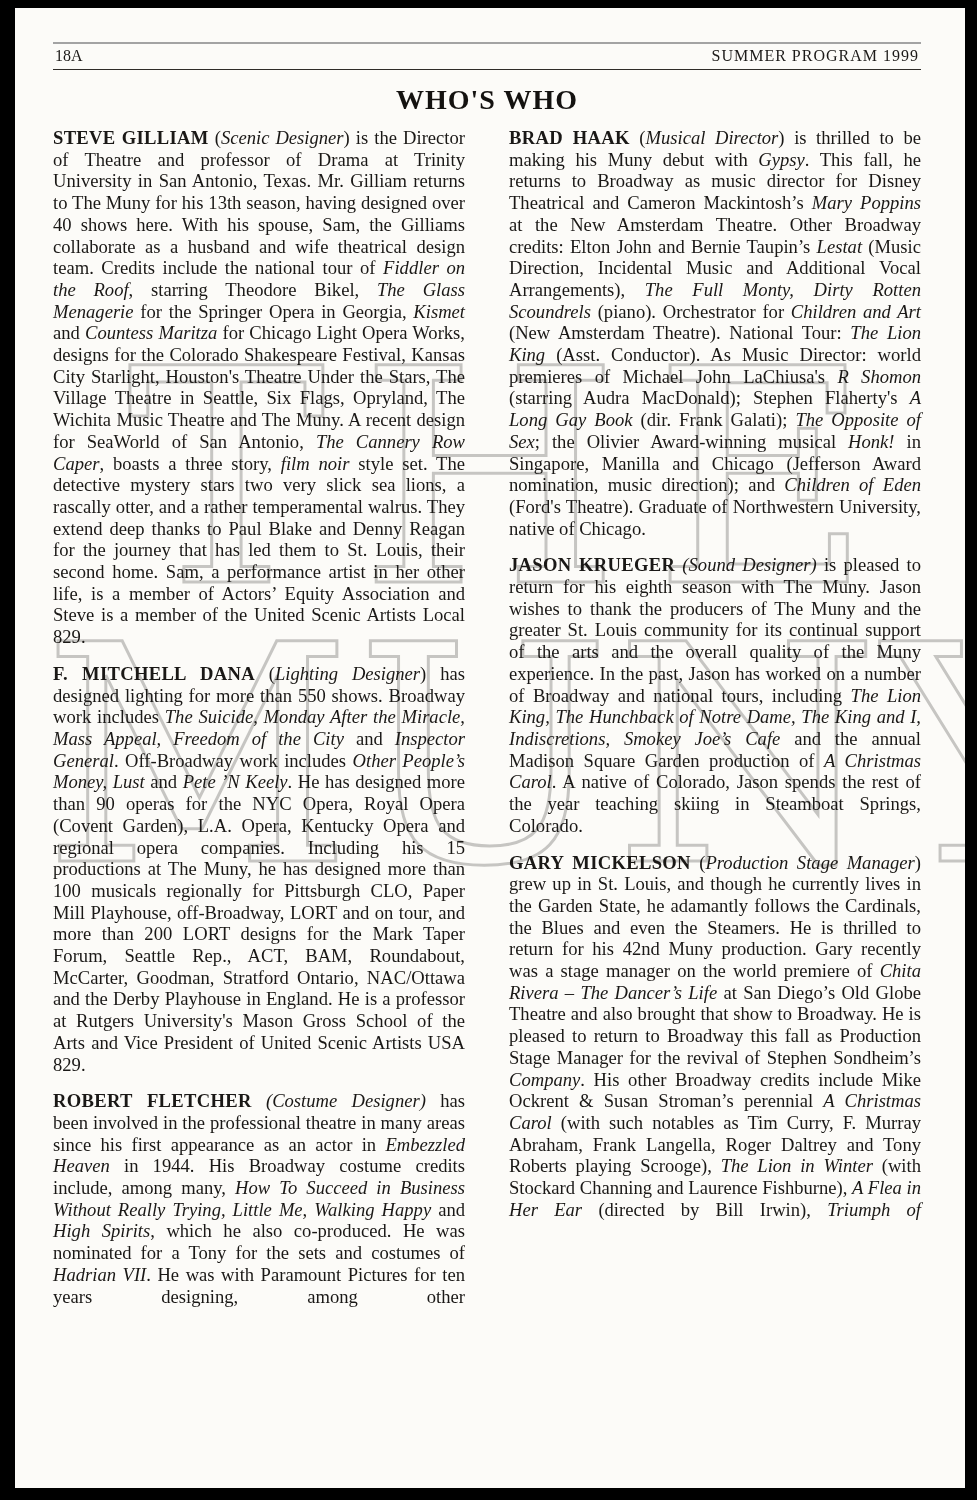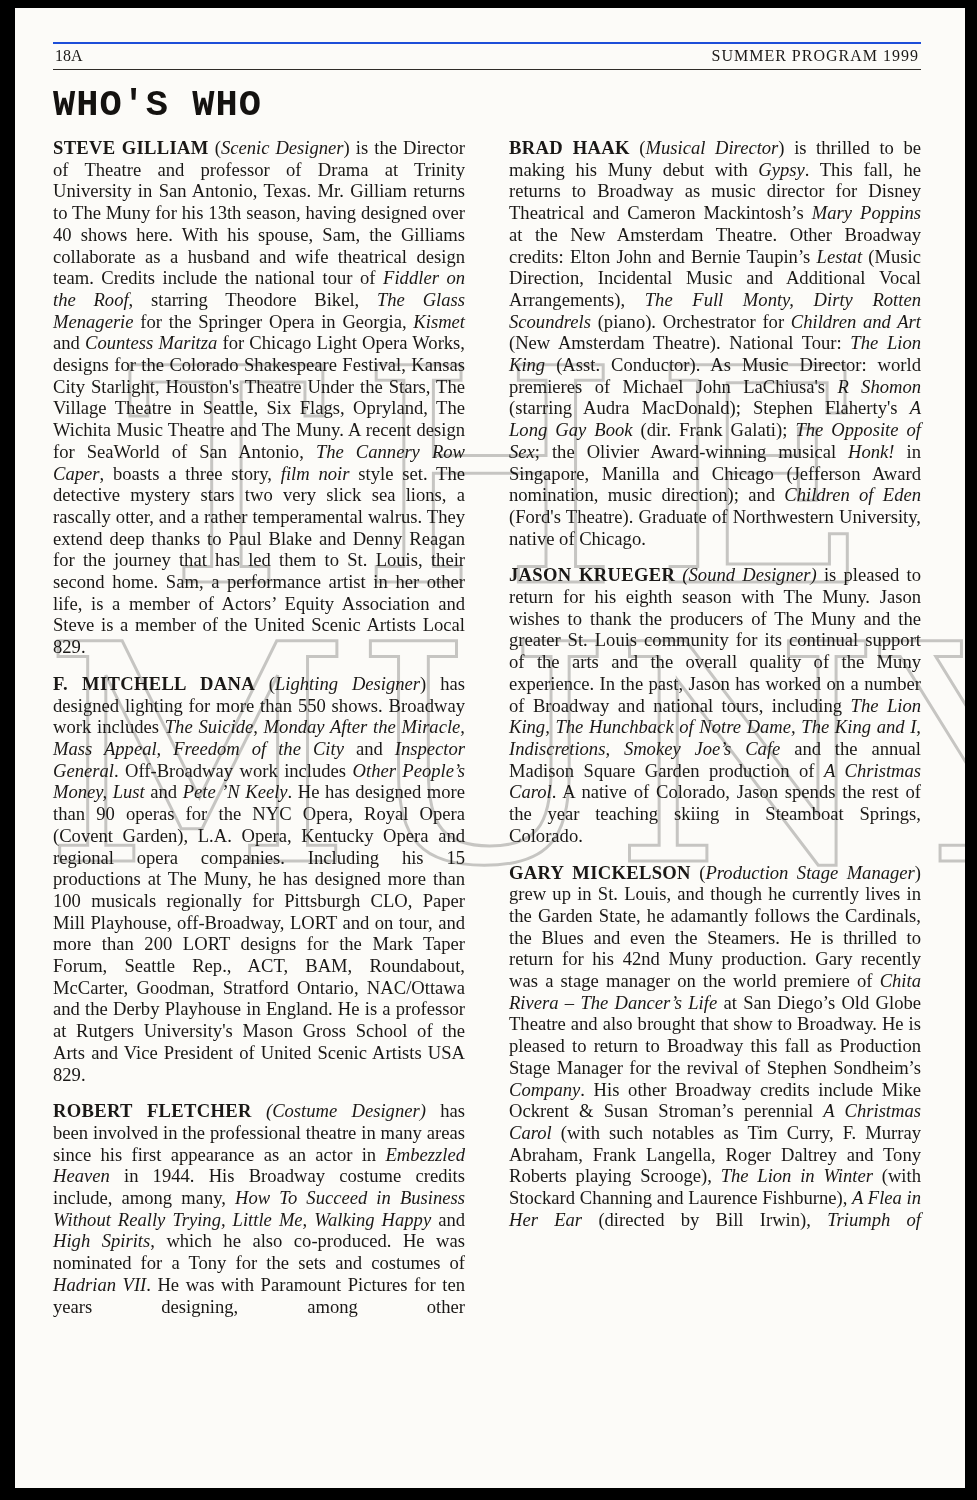--- a/index.html
+++ b/index.html
@@ -9,30 +9,29 @@
     padding:8px 12px 12px 15px;
     font-family:"Liberation Serif","DejaVu Serif",serif;
   }
   .sheet{
     position:relative;width:100%;height:100%;
     background:#fcfbf8;overflow:hidden;
   }
   .content{position:relative;z-index:1;padding:34px 44px 0 38px;}
   .masthead{
     display:flex;justify-content:space-between;align-items:baseline;
-    border-top:2px solid #1d4ed8;border-bottom:1.5px solid #2f2c28;
+    border-top:2px solid #a3a3a3;border-bottom:1.5px solid #2f2c28;
     padding:3px 2px 4px 2px;
     font-size:16px;color:#1c1a18;
   }
   .masthead .program{letter-spacing:1px;}
   .doc-title{
-    text-align:left;font-weight:bold;font-size:37px;
+    text-align:center;font-weight:bold;font-size:28px;
     letter-spacing:1px;color:#141210;
     margin:14px 0 11px 0;
-    font-family:Liberation Mono, monospace;
   }
   .cols{display:flex;gap:44px;}
   .col{
     flex:1;min-width:0;
     text-align:justify;
     font-size:18.6px;line-height:21.7px;
     color:#1a1816;
   }
   p.bio{margin:0 0 15px 0;}
   p.bio:last-child{margin-bottom:0;}

